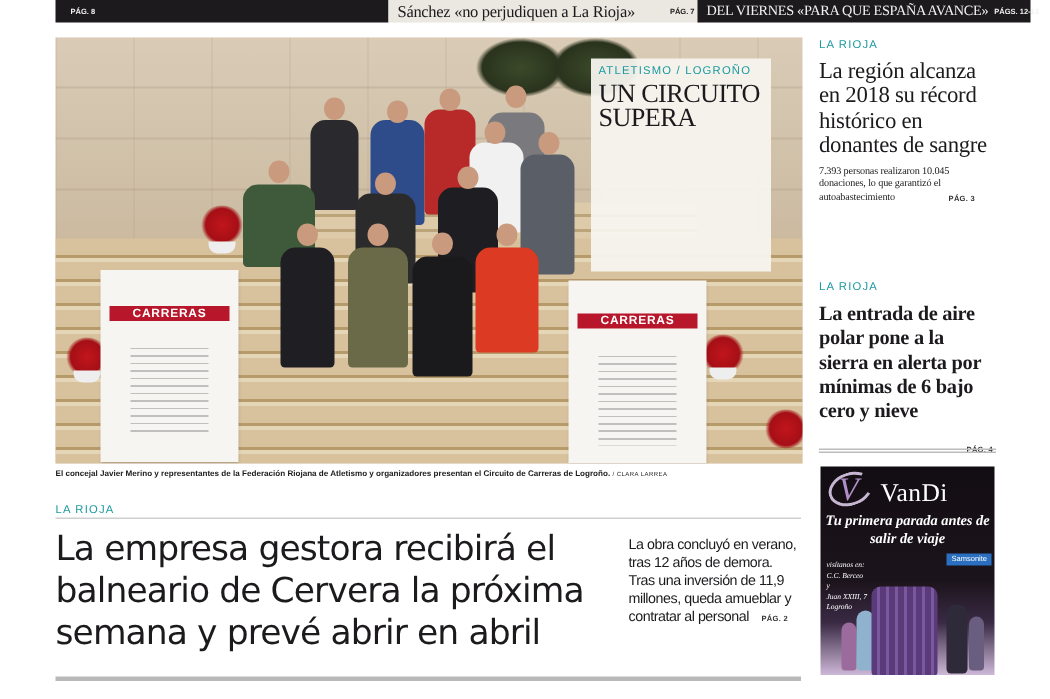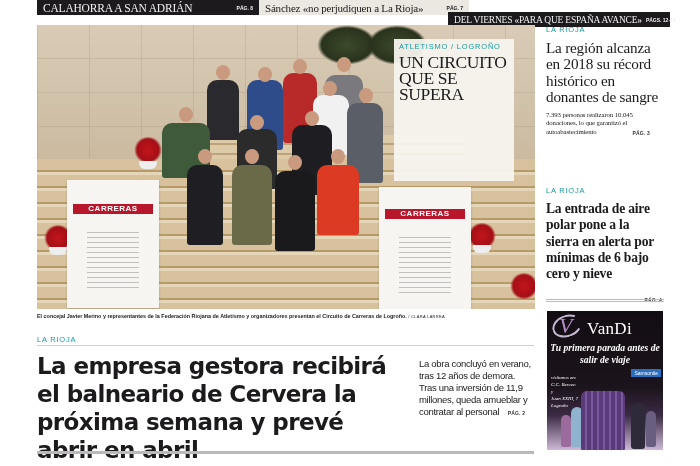--- a/index.html
+++ b/index.html
@@ -6,21 +6,21 @@
     html, body { width: 700px; height: 466px; overflow: hidden; background: #ffffff; }
     body { position: relative; font-family: "Liberation Serif", serif; color: #1a1a1a; }
 
     
     .topstrip { position: absolute; top: 0; left: 0; width: 700px; height: 16px; }
     .ts-box { position: absolute; top: 0; height: 15px; display: flex; align-items: center; justify-content: space-between; padding: 0 6px; }
     .ts-dark { background: #1c1a1d; color: #f2f2f2; }
     .ts-light { background: #ebe8e1; color: #1c1a1d; }
     .ts-1 { left: 37px; width: 222px; }
     .ts-2 { left: 259px; width: 210px; }
-    .ts-3 { left: 448px; width: 222px; margin-top: 12px; }
+    .ts-3 { left: 465px; width: 222px; }
     .ts-text { font-family: "Liberation Serif", serif; font-size: 11.5px; white-space: nowrap; letter-spacing: -0.2px; }
     .ts-2 .ts-text { font-size: 11px; }
     .ts-3 .ts-text { font-size: 9.5px; }
     .ts-page { font-family: "Liberation Sans", sans-serif; font-size: 5px; font-weight: bold; margin-left: 4px; white-space: nowrap; }
 
     
     .photo { position: absolute; left: 37px; top: 25px; width: 498px; height: 284px; overflow: hidden;
       background: linear-gradient(180deg, #d9cbb6 0%, #cdbda4 40%, #c9b498 60%, #d4c4ad 100%); }
     .wall-blocks { position: absolute; inset: 0;
       background-image:
@@ -51,21 +51,21 @@
     .overlay-body { font-family: "Liberation Sans", sans-serif; font-size: 8.2px; line-height: 10.6px; color: #1c1a1d; margin-top: 6px; letter-spacing: -0.3px; }
     .pag { font-family: "Liberation Sans", sans-serif; font-weight: bold; font-size: 5px; color: #333; letter-spacing: 0.2px; }
     .overlay-body .pag { float: right; margin-top: 2px; }
 
     .caption { position: absolute; left: 37px; top: 313px; width: 498px; font-family: "Liberation Sans", sans-serif; font-size: 5.4px; font-weight: bold; color: #1c1a1d; white-space: nowrap; }
     .caption .credit { font-weight: normal; font-size: 4px; letter-spacing: 0.3px; }
 
     
     .lead-kicker { position: absolute; left: 37px; top: 335px; font-size: 7.5px; }
     .lead-rule { position: absolute; left: 37px; top: 345px; width: 497px; height: 1px; background: #cfcfcf; }
-    .lead-title { position: absolute; left: 37px; top: 352px; width: 370px; font-family: "DejaVu Sans", sans-serif; font-weight: bold; font-size: 23px; line-height: 28px; color: #1c1a1d; letter-spacing: -0.6px; }
+    .lead-title { position: absolute; left: 37px; top: 352px; width: 370px; font-family: "DejaVu Sans", sans-serif; font-weight: normal; font-size: 23px; line-height: 28px; color: #1c1a1d; letter-spacing: -0.6px; }
     .lead-body { position: absolute; left: 419px; top: 358px; width: 115px; font-family: "Liberation Sans", sans-serif; font-size: 9.5px; line-height: 12px; color: #1c1a1d; letter-spacing: -0.3px; }
     .lead-body .pag { margin-left: 6px; }
     .lead-bottom-rule { position: absolute; left: 37px; top: 451px; width: 497px; height: 3px; background: #b9b9b9; }
 
     
     .rcol { position: absolute; left: 546px; width: 118px; }
     .r1 { top: 25px; }
     .r1 .kicker, .r2 .kicker { font-size: 7.5px; }
     .r-title { font-family: "Liberation Serif", serif; font-size: 15.2px; line-height: 16.3px; color: #1c1a1d; margin-top: 6px; letter-spacing: -0.2px; }
     .r2 .r-title { font-weight: bold; font-size: 13.6px; line-height: 16.3px; }
@@ -90,21 +90,20 @@
     .suitcase.left { left: 24px; top: 96px; width: 12px; height: 40px; background: #8fb3cf; }
     .suitcase.left2 { left: 14px; top: 104px; width: 10px; height: 32px; background: #9c6b9e; }
     .suitcase.right { left: 84px; top: 92px; width: 14px; height: 46px; background: #2e2a3a; }
     .suitcase.right2 { left: 99px; top: 100px; width: 10px; height: 36px; background: #6a5e80; }
   </style>
 </head>
 <body>
 
 <div class="topstrip">
   <div class="ts-box ts-dark ts-1">
-    <span class="ts-text">CALAHORRA A SAN ADRIÁN</span>
     <span class="ts-page">PÁG. 8</span>
   </div>
   <div class="ts-box ts-light ts-2">
     <span class="ts-text">Sánchez «no perjudiquen a La Rioja»</span>
     <span class="ts-page">PÁG. 7</span>
   </div>
   <div class="ts-box ts-dark ts-3">
     <span class="ts-text">DEL VIERNES «PARA QUE ESPAÑA AVANCE»</span>
     <span class="ts-page">PÁGS. 12-13</span>
   </div>
@@ -161,21 +160,20 @@
     <div class="banner-ribbon" style="top:22px;"></div>
     <div class="banner-title" style="top:22px;">CARRERAS</div>
     <div class="banner-lines" style="top:50px;"></div>
   </div>
 </div>
 
 <div class="overlay">
   <div class="kicker">ATLETISMO / LOGROÑO</div>
   <div class="overlay-title">
     <div>UN CIRCUITO</div>
-    <div>QUE SE</div>
     <div>SUPERA</div>
   </div>
 </div>
 
 <div class="caption">
   <span>El concejal Javier Merino y representantes de la Federación Riojana de Atletismo y organizadores presentan el Circuito de Carreras de Logroño.</span>
   <span class="credit">/ CLARA LARREA</span>
 </div>
 
 <div class="kicker lead-kicker">LA RIOJA</div>

